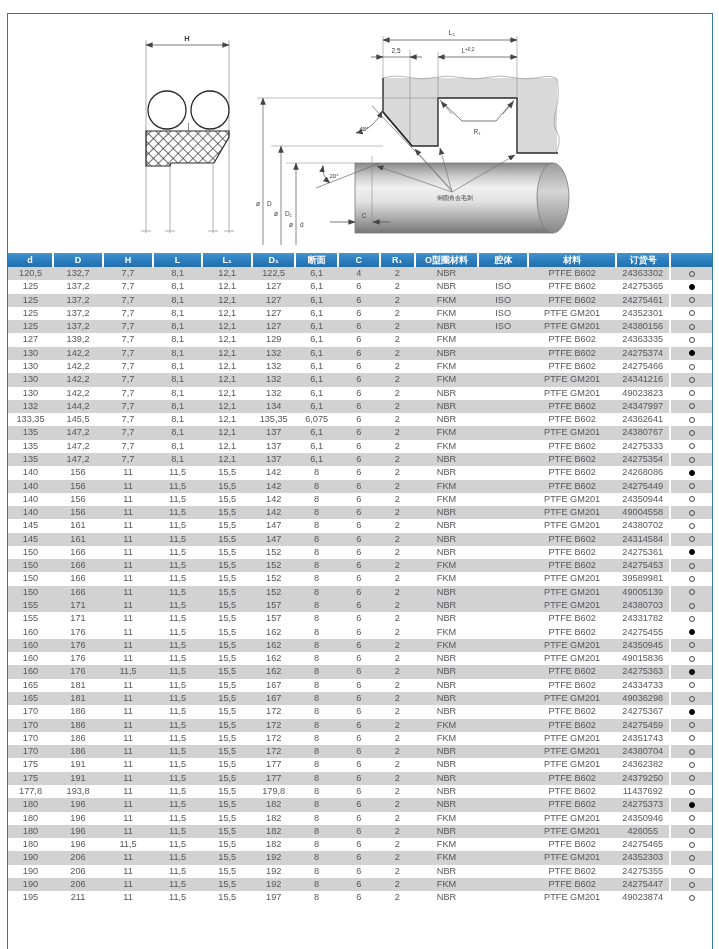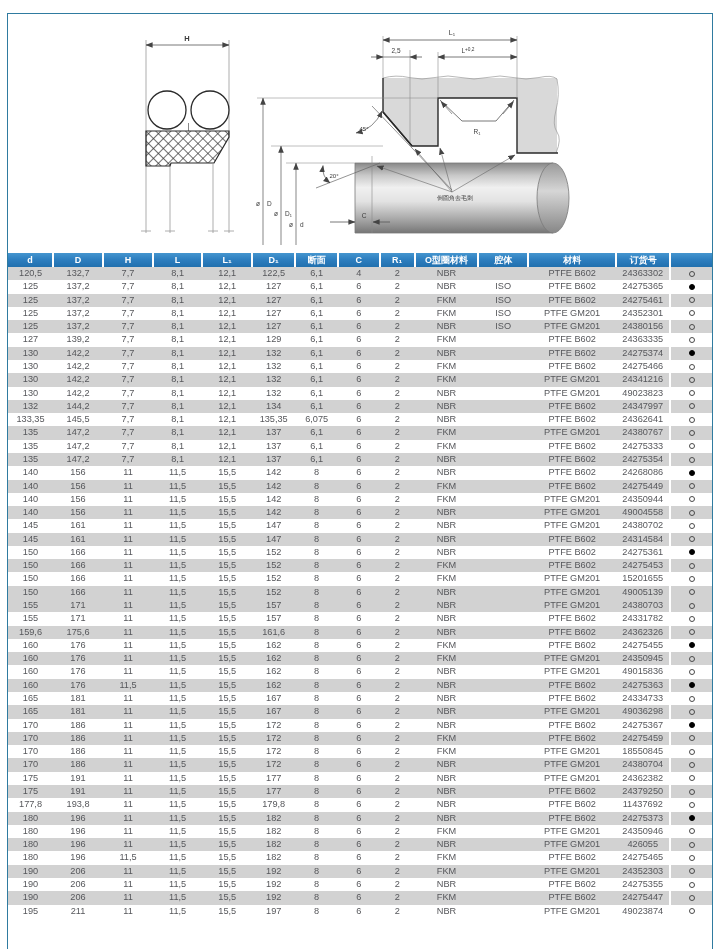--- a/index.html
+++ b/index.html
@@ -545,21 +545,21 @@
         <td>11</td>
         <td>11,5</td>
         <td>15,5</td>
         <td>152</td>
         <td>8</td>
         <td>6</td>
         <td>2</td>
         <td>FKM</td>
         <td></td>
         <td>PTFE GM201</td>
-        <td>15201655</td>
+        <td>39589981</td>
         <td class="dotcell"><span class="sym open"></span></td>
       </tr>
       <tr class="odd">
         <td>150</td>
         <td>166</td>
         <td>11</td>
         <td>11,5</td>
         <td>15,5</td>
         <td>152</td>
         <td>8</td>
@@ -596,36 +596,20 @@
         <td>157</td>
         <td>8</td>
         <td>6</td>
         <td>2</td>
         <td>NBR</td>
         <td></td>
         <td>PTFE B602</td>
         <td>24331782</td>
         <td class="dotcell"><span class="sym open"></span></td>
       </tr>
-      <tr class="odd">
-        <td>159,6</td>
-        <td>175,6</td>
-        <td>11</td>
-        <td>11,5</td>
-        <td>15,5</td>
-        <td>161,6</td>
-        <td>8</td>
-        <td>6</td>
-        <td>2</td>
-        <td>NBR</td>
-        <td></td>
-        <td>PTFE B602</td>
-        <td>24362326</td>
-        <td class="dotcell"><span class="sym open"></span></td>
-      </tr>
       <tr class="even">
         <td>160</td>
         <td>176</td>
         <td>11</td>
         <td>11,5</td>
         <td>15,5</td>
         <td>162</td>
         <td>8</td>
         <td>6</td>
         <td>2</td>
@@ -753,21 +737,21 @@
         <td>11</td>
         <td>11,5</td>
         <td>15,5</td>
         <td>172</td>
         <td>8</td>
         <td>6</td>
         <td>2</td>
         <td>FKM</td>
         <td></td>
         <td>PTFE GM201</td>
-        <td>18550845</td>
+        <td>24351743</td>
         <td class="dotcell"><span class="sym open"></span></td>
       </tr>
       <tr class="odd">
         <td>170</td>
         <td>186</td>
         <td>11</td>
         <td>11,5</td>
         <td>15,5</td>
         <td>172</td>
         <td>8</td>

